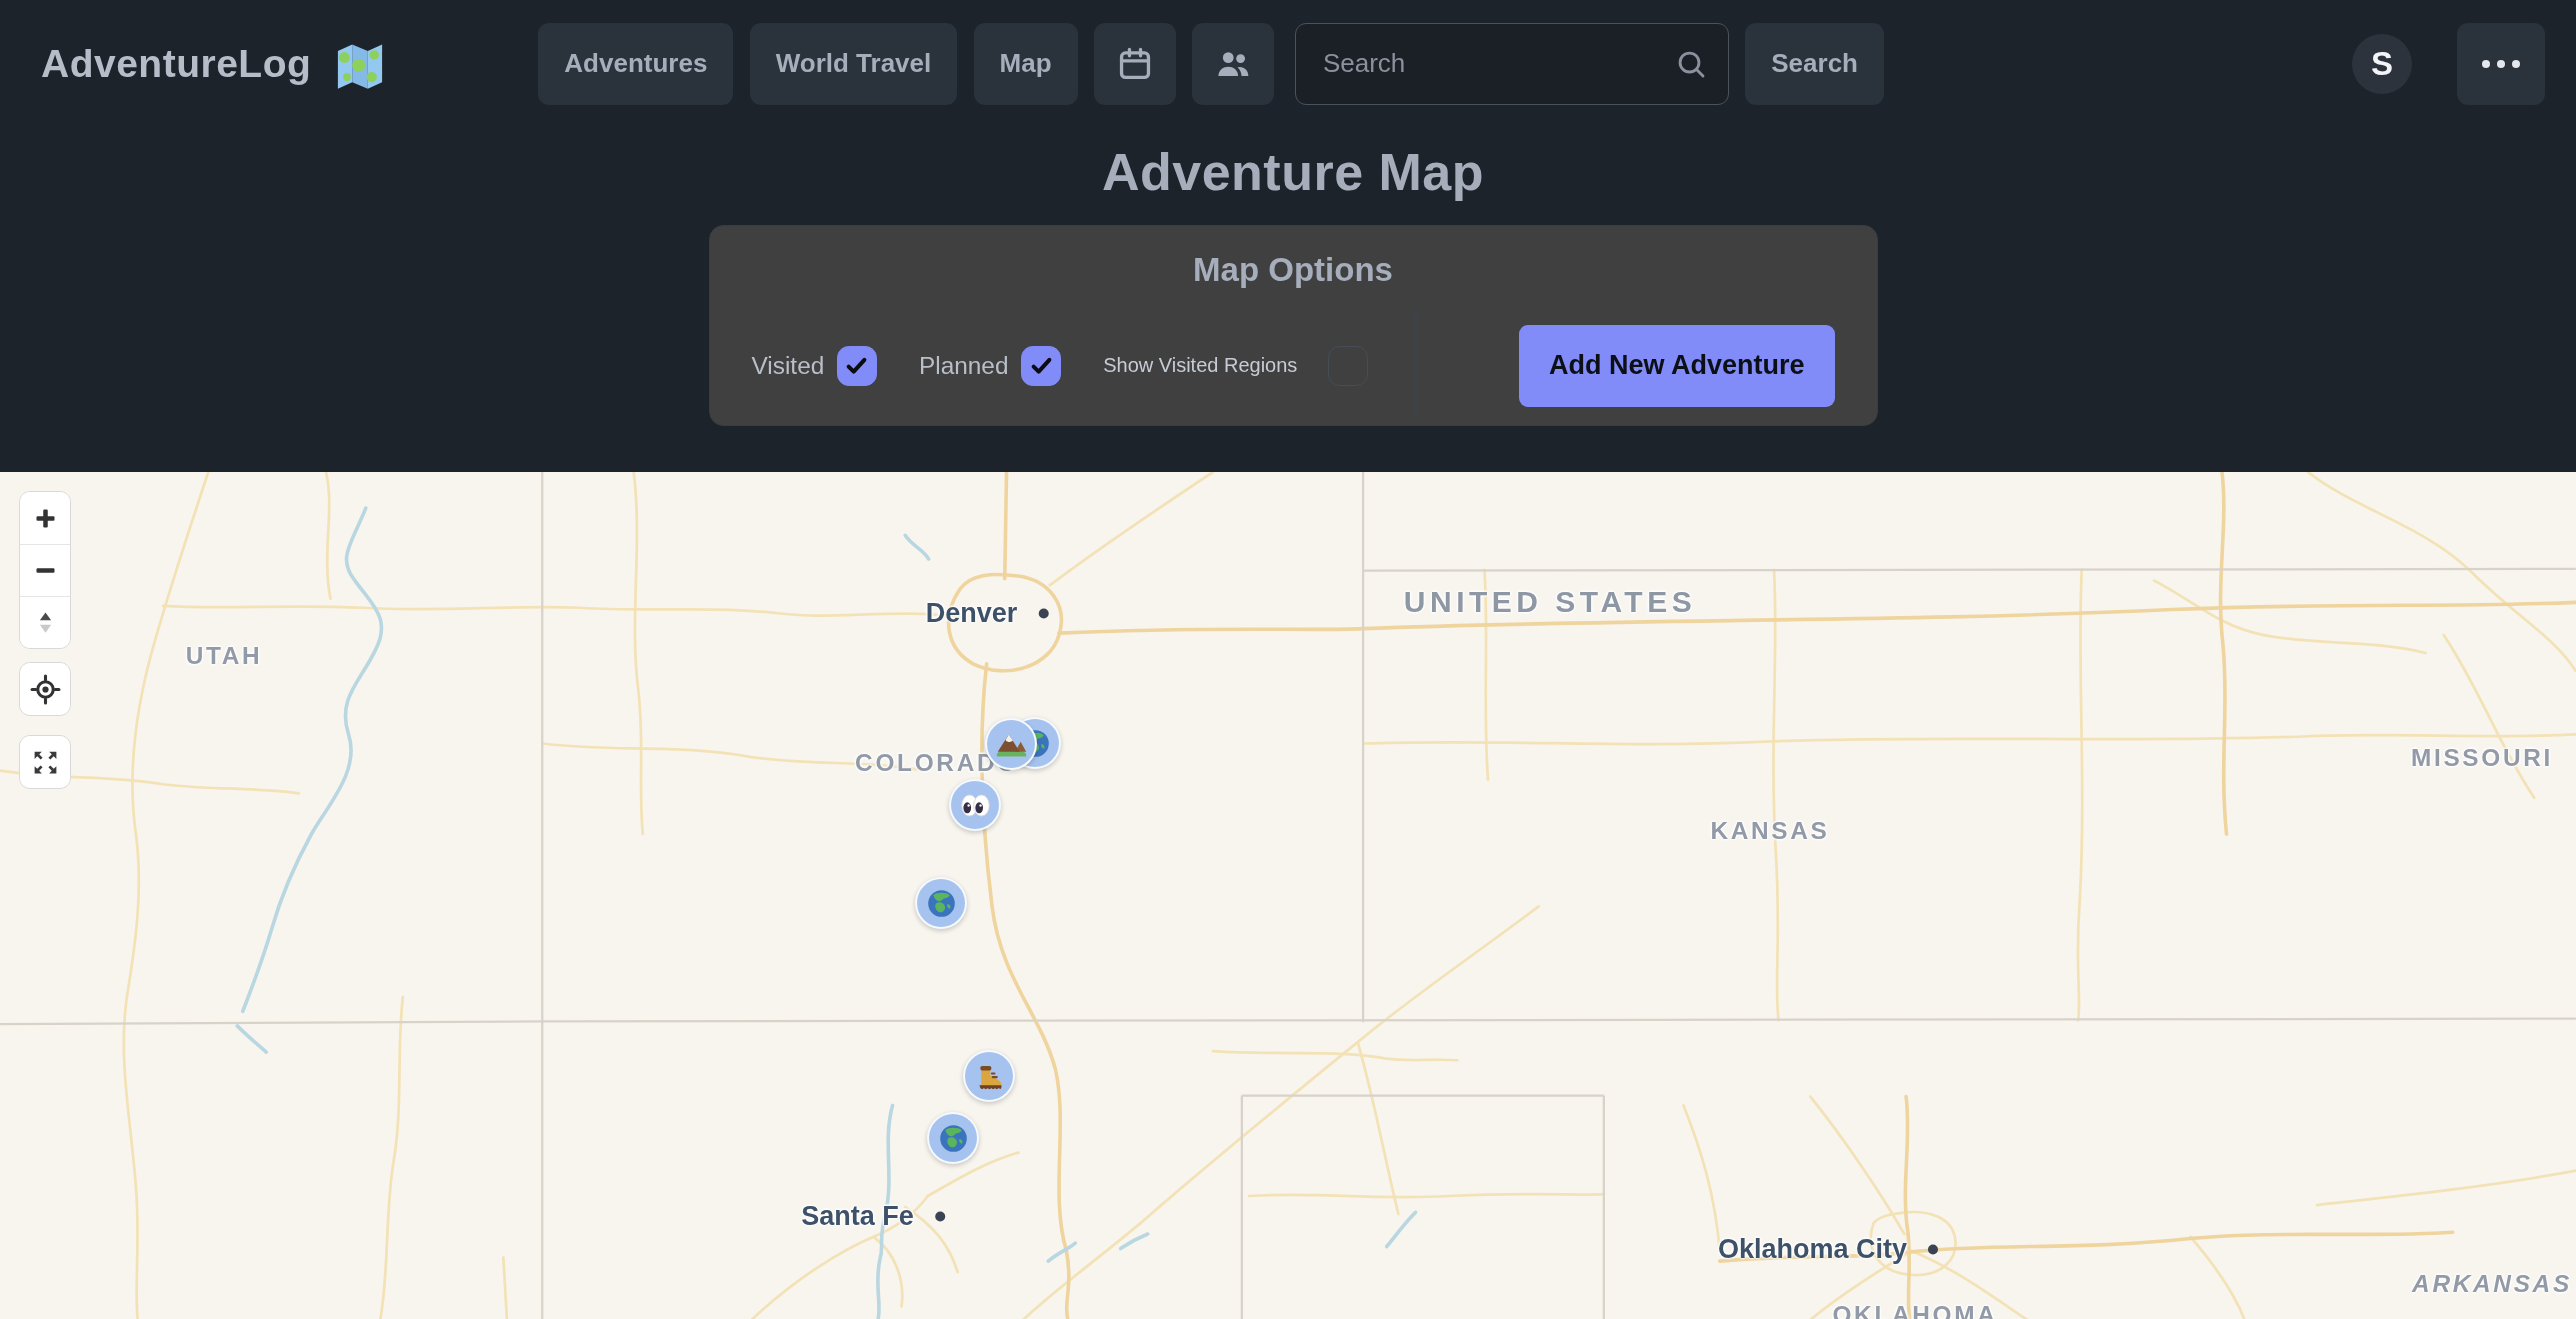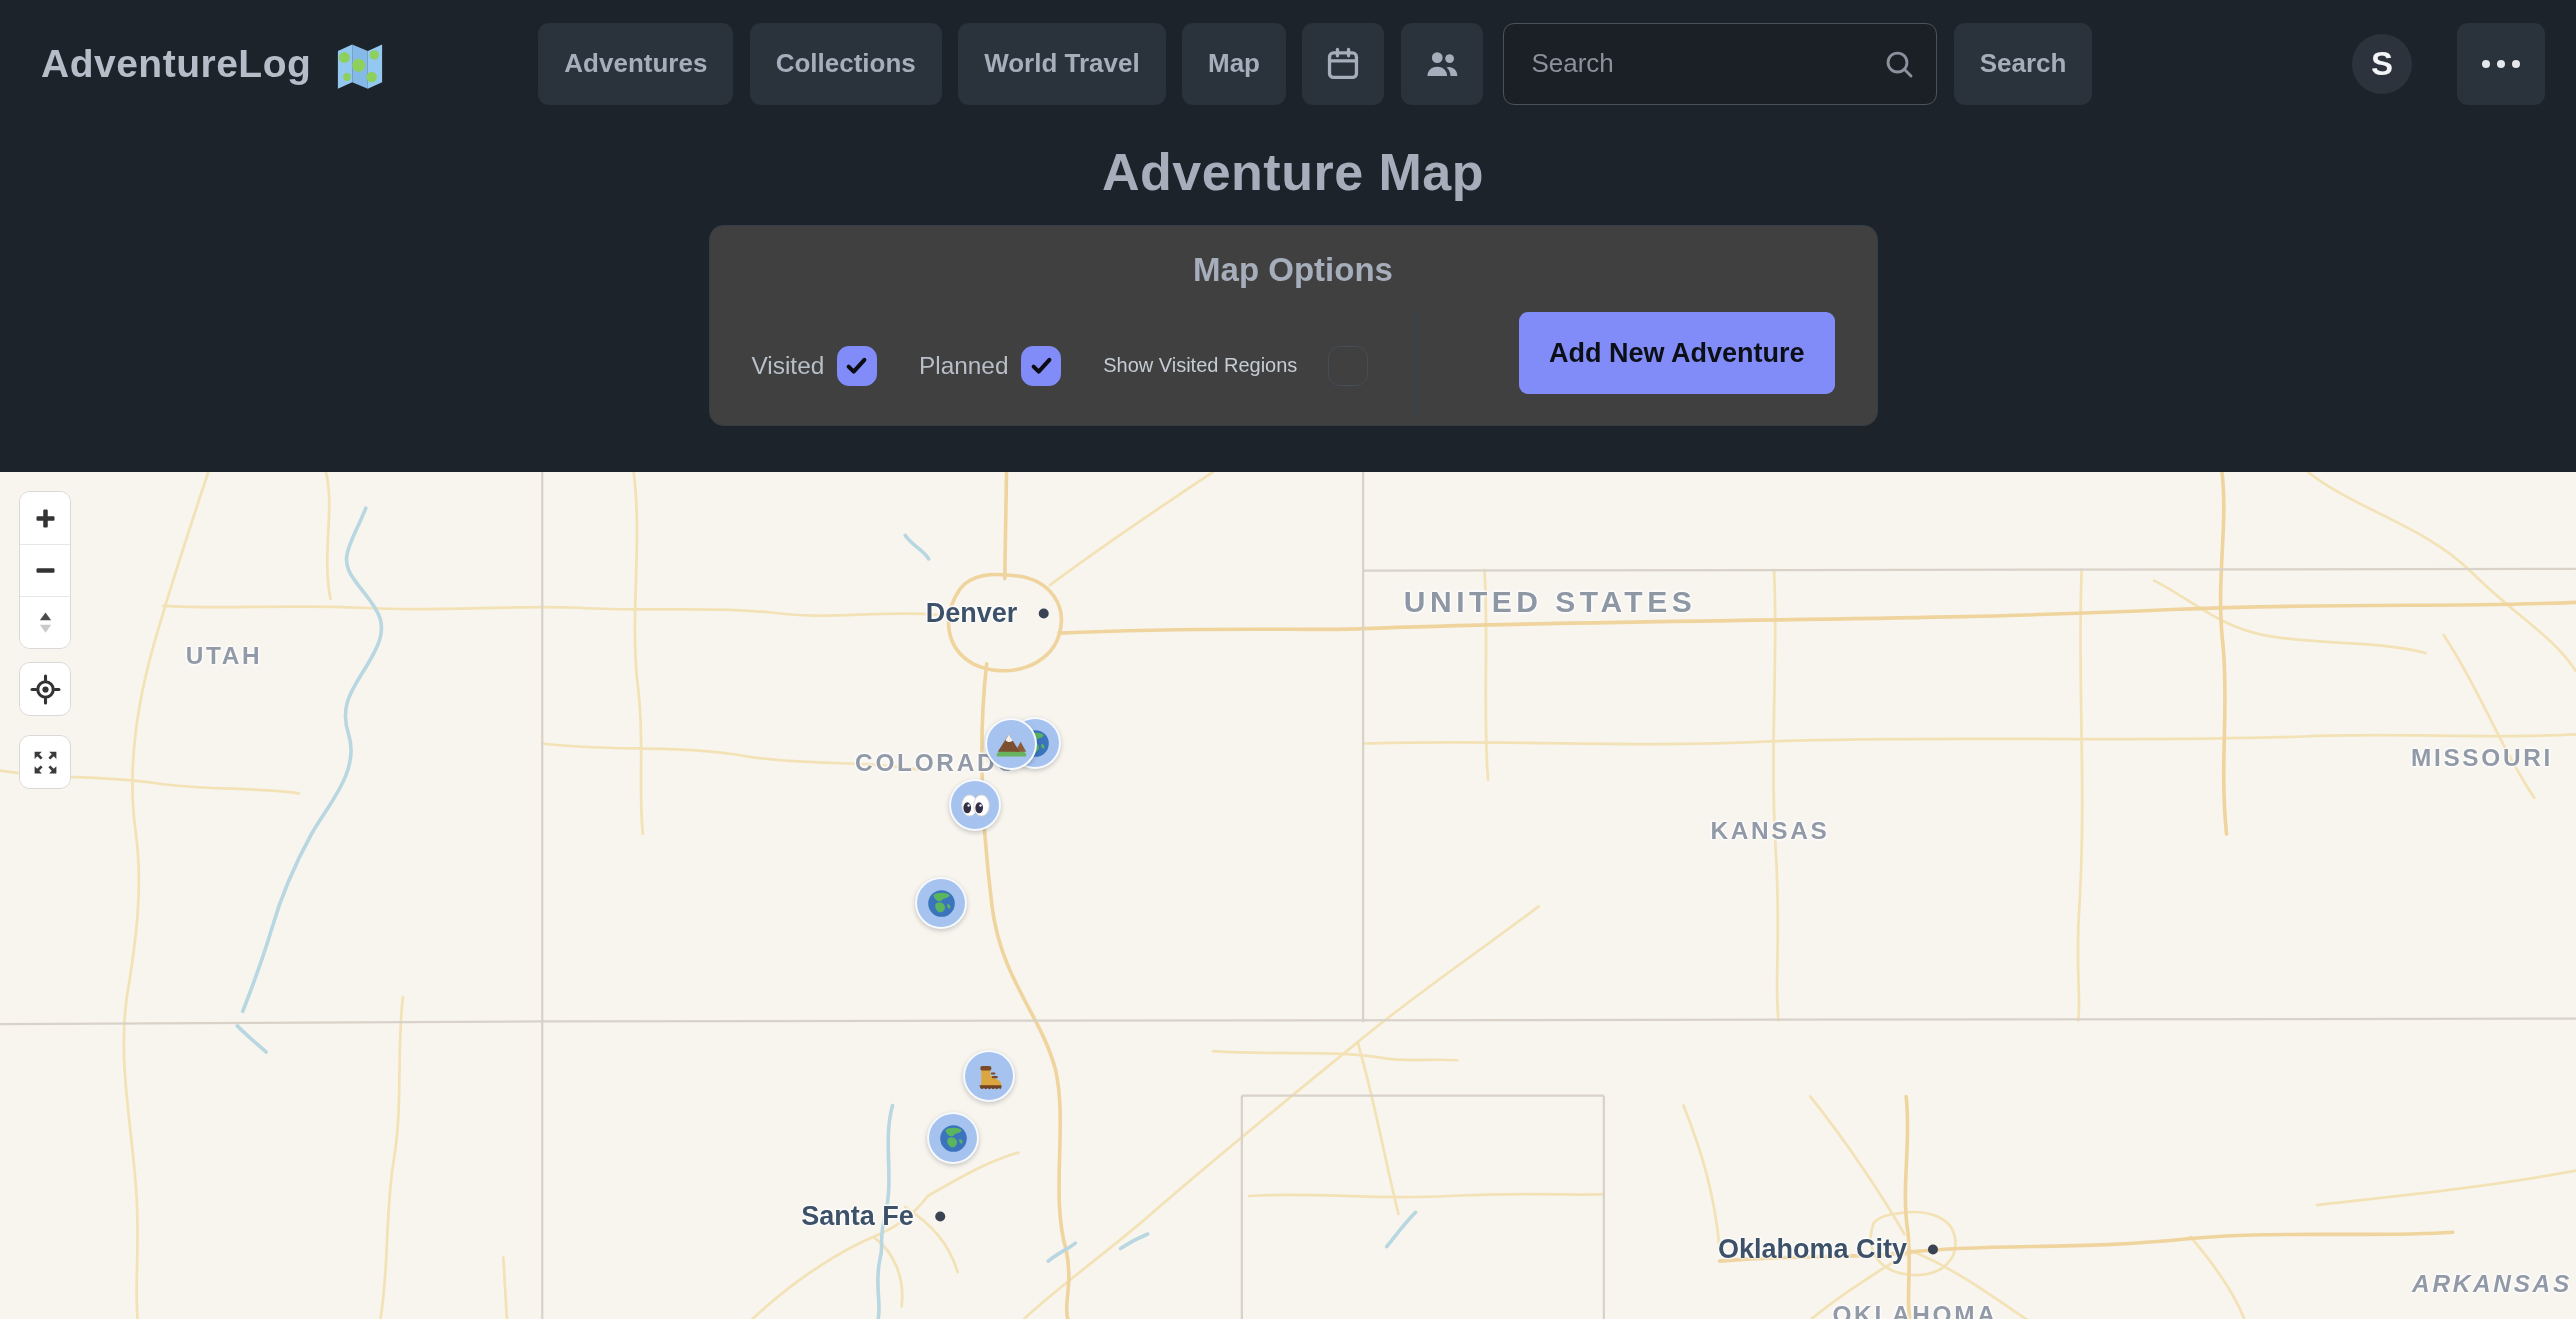--- a/index.html
+++ b/index.html
@@ -38,21 +38,21 @@
   .dots { display:flex; gap:7.2px; }
   .dots i { width:8.1px; height:8.1px; border-radius:50%; background:#e4e7ec; display:block; }
 
   .page-title { margin:36px 0 0; text-align:center; font-size:52px; line-height:1.2; font-weight:800; color:#a6adbb; letter-spacing:0.5px; }
 
   .options-card {
     width:1169px; height:201px; margin:22px auto 0; border:0.9px solid #353d47;
     border-radius:14.5px; background:#404040; padding:25px 42px 0;
   }
   .options-card h2 { margin:0; text-align:center; font-size:33px; font-weight:700; color:#a6adbb; }
-  .options-row { display:flex; margin-top:23.5px; }
+  .options-row { display:flex; align-items:center; margin-top:23.5px; }
   .toggles { display:flex; align-items:center; gap:42px; }
   .toggle { display:flex; align-items:center; gap:12.7px; cursor:pointer; }
   .toggle-label { font-size:24.4px; color:#b9bfc8; white-space:nowrap; }
   .toggle.large { gap:31px; }
   .toggle.large .toggle-label { font-size:20px; color:#c6ccd4; }
   .checkbox {
     width:40px; height:40px; border-radius:11.8px; border:1.8px solid #454d57;
     display:flex; align-items:center; justify-content:center; background:transparent; flex:none;
   }
   .checkbox svg { display:none; }
@@ -111,21 +111,20 @@
           <circle cx="8" cy="15" r="4.2" fill="#8ed05e"></circle>
           <circle cx="19" cy="21" r="5" fill="#8ed05e"></circle>
           <circle cx="31" cy="13" r="3.6" fill="#8ed05e"></circle>
           <circle cx="10" cy="30" r="3" fill="#8ed05e"></circle>
           <circle cx="29" cy="30" r="4" fill="#8ed05e"></circle>
         </svg>
       </span>
     </div>
     <div class="nav-buttons">
       <button class="nav-btn">Adventures</button>
-      <button class="nav-btn">Collections</button>
       <button class="nav-btn">World Travel</button>
       <button class="nav-btn">Map</button>
       <button class="nav-btn icon-btn">
         <span style="display:flex;">
           <svg viewBox="0 0 24 24" width="38" height="38" fill="none" stroke="#a6adbb" stroke-width="2.1" stroke-linecap="round">
             <rect x="3.5" y="5" width="17" height="15.5" rx="2.5"></rect>
             <line x1="3.5" y1="10" x2="20.5" y2="10"></line>
             <line x1="8.5" y1="2.8" x2="8.5" y2="6.8"></line>
             <line x1="15.5" y1="2.8" x2="15.5" y2="6.8"></line>
           </svg>

